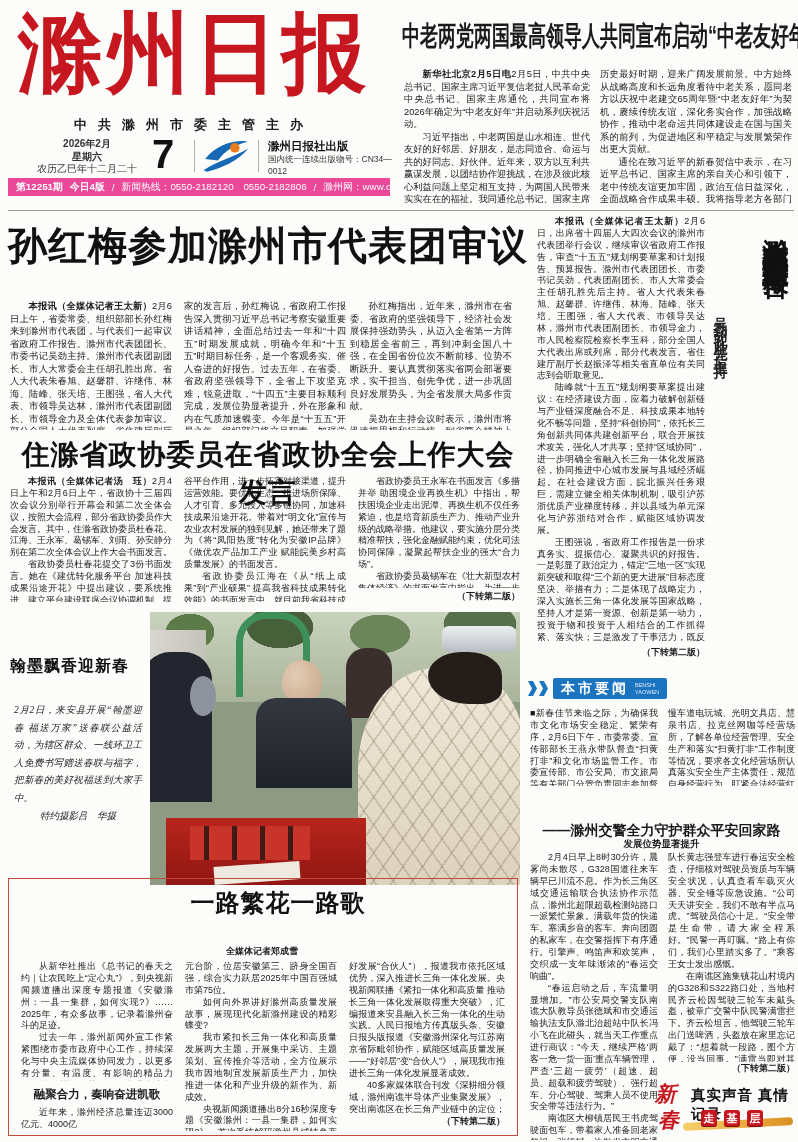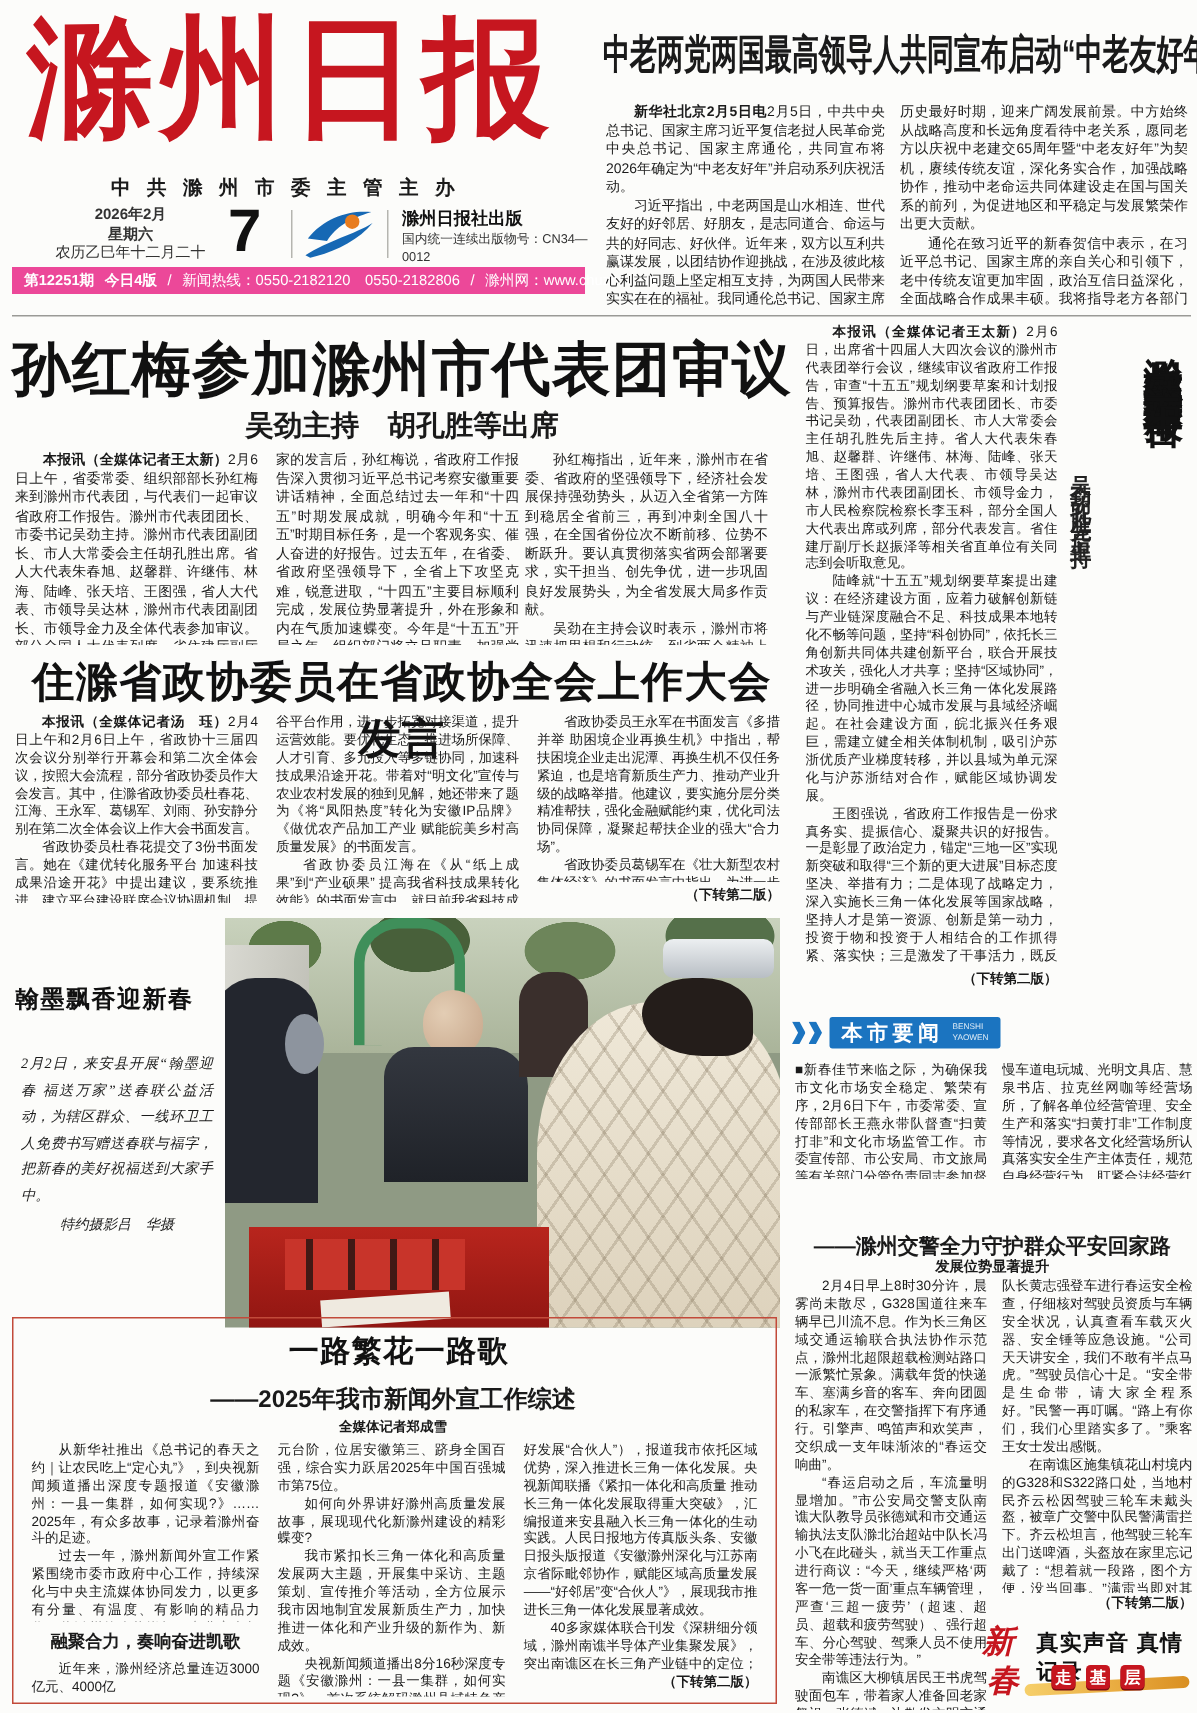--- a/index.html
+++ b/index.html
@@ -73,21 +73,20 @@
 
   </div>
   <div class="jcol s93" style="left:600px;top:68px;width:192px;height:136px;">
     <p style="text-indent:0;">历史最好时期，迎来广阔发展前景。中方始终从战略高度和长远角度看待中老关系，愿同老方以庆祝中老建交65周年暨“中老友好年”为契机，赓续传统友谊，深化务实合作，加强战略协作，推动中老命运共同体建设走在国与国关系的前列，为促进地区和平稳定与发展繁荣作出更大贡献。</p>
     <p>通伦在致习近平的新春贺信中表示，在习近平总书记、国家主席的亲自关心和引领下，老中传统友谊更加牢固，政治互信日益深化，全面战略合作成果丰硕。我将指导老方各部门与中方合作办好老中建交65周年暨“老中友好年”系列庆祝活动，打造高标准、高质量、高水平的老中命运共同体，持续推动两国关系及各领域务实合作在新时期迈向新高度，为构建人类命运共同体作出示范。</p>
   </div>
 
   <div class="rule" style="left:8px;top:210px;width:786px;height:1px;"></div>
 
   <div class="abs center hl" style="left:8px;top:219px;width:520px;font-size:39px;">孙红梅参加滁州市代表团审议</div>
-  <div class="abs center bold" style="left:8px;top:271px;width:520px;font-size:19px;">吴劲主持　胡孔胜等出席</div>
   <div class="jcol s93" style="left:10px;top:300px;width:162px;height:130px;">
     <p><b>本报讯（全媒体记者王太新）</b><span>2月6日上午，省委常委、组织部部长孙红梅来到滁州市代表团，与代表们一起审议省政府工作报告。滁州市代表团团长、市委书记吴劲主持。滁州市代表团副团长、市人大常委会主任胡孔胜出席。省人大代表朱春旭、赵馨群、许继伟、林海、陆峰、张天培、王图强，省人大代表、市领导吴达林，滁州市代表团副团长、市领导金力及全体代表参加审议。部分全国人大代表列席。省住建厅副厅长赵振泽等相关省直单位有关同志到会听取意见。</span></p>
 
   </div>
   <div class="jcol s93" style="left:184px;top:300px;width:162px;height:130px;">
     <p style="text-indent:0;">家的发言后，孙红梅说，省政府工作报告深入贯彻习近平总书记考察安徽重要讲话精神，全面总结过去一年和“十四五”时期发展成就，明确今年和“十五五”时期目标任务，是一个客观务实、催人奋进的好报告。过去五年，在省委、省政府坚强领导下，全省上下攻坚克难，锐意进取，“十四五”主要目标顺利完成，发展位势显著提升，外在形象和内在气质加速蝶变。今年是“十五五”开局之年。组织部门将立足职责，加强党的政治建设，选优建强领导班子和干部队伍，统筹推进各领域基层党组织建设，加快集聚培育优秀人才，为安徽高质量发展提供坚强组织保证。</p>
   </div>
   <div class="jcol s93" style="left:350px;top:300px;width:162px;height:130px;">
     <p>孙红梅指出，近年来，滁州市在省委、省政府的坚强领导下，经济社会发展保持强劲势头，从迈入全省第一方阵到稳居全省前三，再到冲刺全国八十强，在全国省份位次不断前移、位势不断跃升。要认真贯彻落实省两会部署要求，实干担当、创先争优，进一步巩固良好发展势头，为全省发展大局多作贡献。</p>
     <p>吴劲在主持会议时表示，滁州市将迅速把思想和行动统一到省两会精神上来，认真贯彻省政府工作报告部署，逐项细化落实，努力在谱写中国式现代化安徽篇章中勇挑大梁、多作贡献，不辜负省委、省政府的关心厚望。</p>
@@ -192,22 +191,21 @@
     <div class="abs bold" style="left:36px;top:6px;font-size:14.5px;letter-spacing:1px;color:#111;">真实声音 真情记录</div>
     <div class="abs" style="left:28px;top:40px;width:110px;height:8px;background:linear-gradient(90deg,#f6cf6a,#e8a93d 60%,#d98f22);transform:rotate(-3deg);border-radius:4px;"></div>
     <div class="abs" style="left:46px;top:30px;display:flex;gap:7px;">
       <span class="tag">走</span>
       <span class="tag">基</span>
       <span class="tag">层</span>
     </div>
   </div>
 
   <div class="abs" style="left:8px;top:878px;width:510px;height:258px;border:1.5px solid #c24a3a;box-sizing:border-box;">
-    <div class="abs center hl" style="left:4px;top:8px;width:506px;font-size:20px;">一路繁花一路歌</div>
-    <div class="abs center bold" style="left:0;top:44px;width:506px;font-size:16px;">——2025年我市新闻外宣工作综述</div>
+    <div class="abs center hl" style="left:16px;top:8px;width:506px;font-size:24px;">一路繁花一路歌</div>
     <div class="abs center serif bold" style="left:0;top:66px;width:506px;font-size:9px;">全媒体记者郑成雪</div>
     <div class="jcol s9" style="left:12px;top:82px;width:152px;height:120px;">
       <p>从新华社推出《总书记的春天之约｜让农民吃上“定心丸”》，到央视新闻频道播出深度专题报道《安徽滁州：一县一集群，如何实现?》……2025年，有众多故事，记录着滁州奋斗的足迹。</p>
       <p>过去一年，滁州新闻外宣工作紧紧围绕市委市政府中心工作，持续深化与中央主流媒体协同发力，以更多有分量、有温度、有影响的精品力作，将滁州的改革锐气、产业实力与生态魅力全景式呈现于全国视野，为现代化新滁州建设凝聚强大舆论声势。</p>
 
     </div>
     <div class="abs center bold" style="left:12px;top:208px;width:152px;font-size:11.5px;">融聚合力，奏响奋进凯歌</div>
     <div class="jcol s9" style="left:12px;top:228px;width:152px;height:24px;">
       <p>近年来，滁州经济总量连迈3000亿元、4000亿</p>
     </div>

